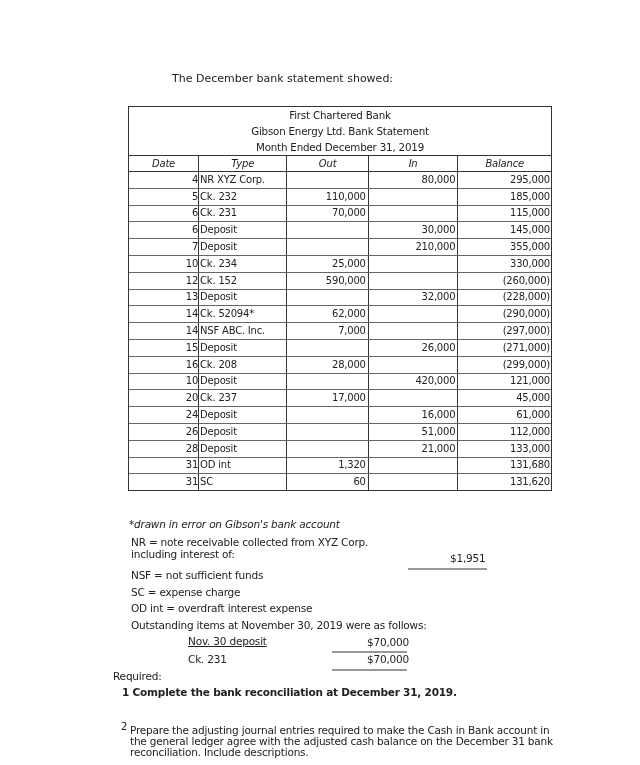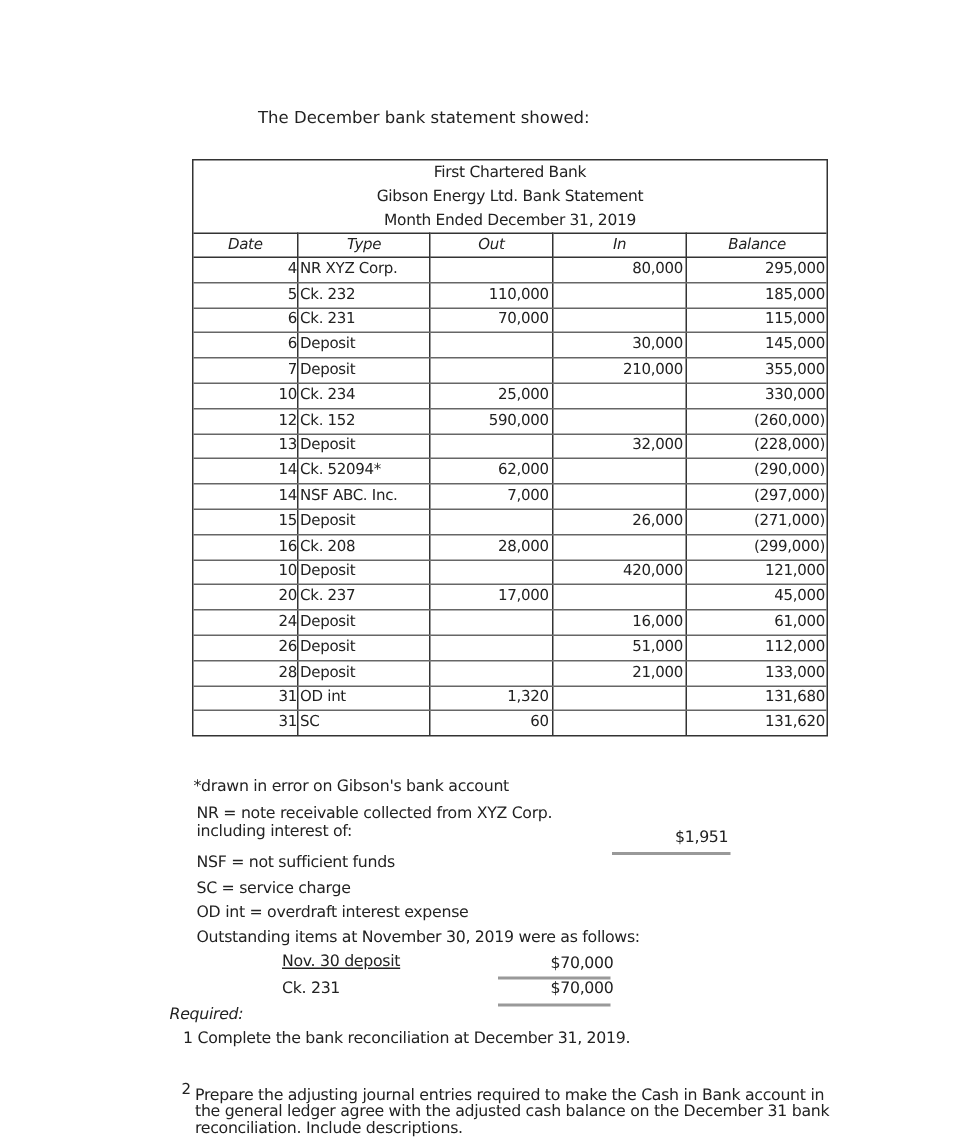--- a/index.html
+++ b/index.html
@@ -20,21 +20,21 @@
   th:last-child { border-right:none; }
   td { height:15.8px; padding:0 2px; border-bottom:1px solid #666; line-height:14px; }
   td.date { text-align:right; padding-right:0; border-right:1px solid #333; }
   td.type { text-align:left; padding-left:1px; border-right:1px solid #333; }
   td.out { text-align:right; border-right:1px solid #333; }
   td.in { text-align:right; border-right:1px solid #333; }
   td.bal { text-align:right; padding-right:1px; }
   tr:last-child td { border-bottom:none; }
 
   .underline { position:absolute; height:2px; background:#999; }
-  .req { font-style:italic; }
+  .req { }
 </style>
 </head>
 <body>
 
 <div class="abs intro">The December bank statement showed:</div>
 
 <div class="stmt">
   <div class="stmt-title first">First Chartered Bank</div>
   <div class="stmt-title">Gibson Energy Ltd. Bank Statement</div>
   <div class="stmt-title">Month Ended December 31, 2019</div>
@@ -186,39 +186,39 @@
           <td class="date">31</td>
           <td class="type">SC</td>
           <td class="out">60</td>
           <td class="in"></td>
           <td class="bal">131,620</td>
         </tr>
       </tbody>
   </table>
 </div>
 
-<div class="abs txt" style="left:129px;top:518px;">*drawn in error on Gibson's bank account</div>
+<div class="abs txt" style="left:129px;top:518px;font-style:italic;">*drawn in error on Gibson's bank account</div>
 <div class="abs txt" style="left:131px;top:536px;">NR = note receivable collected from XYZ Corp.</div>
 <div class="abs txt" style="left:131px;top:548px;">including interest of:</div>
 <div class="abs txt" style="left:450px;top:552px;">$1,951</div>
 <div class="underline" style="left:408px;top:568px;width:79px;"></div>
 <div class="abs txt" style="left:131px;top:569px;">NSF = not sufficient funds</div>
-<div class="abs txt" style="left:131px;top:586px;">SC = service charge</div>
+<div class="abs txt" style="left:131px;top:586px;">SC = expense charge</div>
 <div class="abs txt" style="left:131px;top:602px;">OD int = overdraft interest expense</div>
 
 <div class="abs txt" style="left:131px;top:619px;">Outstanding items at November 30, 2019 were as follows:</div>
 <div class="abs txt" style="left:188px;top:635px;text-decoration:underline;">Nov. 30 deposit</div>
 <div class="abs txt" style="left:367px;top:636px;">$70,000</div>
 <div class="underline" style="left:332px;top:651px;width:75px;"></div>
 <div class="abs txt" style="left:188px;top:653px;">Ck. 231</div>
 <div class="abs txt" style="left:367px;top:653px;">$70,000</div>
 <div class="underline" style="left:332px;top:669px;width:75px;"></div>
 
 <div class="abs txt req" style="left:113px;top:670px;">Required:</div>
-<div class="abs txt" style="left:122px;top:686px;">
+<div class="abs txt" style="left:122px;top:686px;font-weight:bold;">
   <span>1</span>
   <span>Complete the bank reconciliation at December 31, 2019.</span>
 </div>
 
 <div class="abs txt" style="left:121px;top:721px;font-size:10px;">2</div>
 <div class="abs txt" style="left:130px;top:725px;line-height:11px;">
   <div>Prepare the adjusting journal entries required to make the Cash in Bank account in</div>
   <div>the general ledger agree with the adjusted cash balance on the December 31 bank</div>
   <div>reconciliation. Include descriptions.</div>
 </div>

